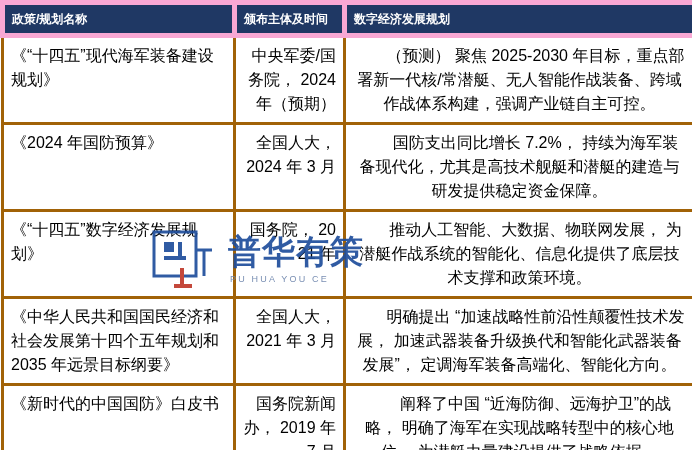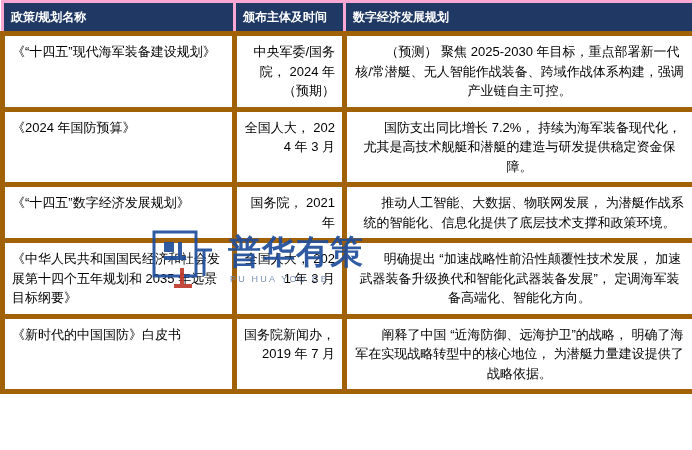--- a/index.html
+++ b/index.html
@@ -21,37 +21,37 @@
     height: 450px;
     box-sizing: border-box;
   }
   table.policy-table {
     width: 692px;
     border-collapse: collapse;
     table-layout: fixed;
   }
   table.policy-table th,
   table.policy-table td {
-    border: 5px solid #a16207;
+    border: 3px solid #a16207;
     vertical-align: top;
     padding: 6px 7px 6px 7px;
-    font-size: 13px;
+    font-size: 16px;
     line-height: 1.5;
     word-break: break-all;
   }
   table.policy-table thead th {
     background: #1f3864;
     color: #ffffff;
     font-weight: bold;
     text-align: left;
     padding-top: 5px;
     padding-bottom: 5px;
     font-size: 12px;
     vertical-align: middle;
-    border: 3px solid #f9a8d4;
+    border: 5px solid #f9a8d4;
   }
   col.c1 { width: 232px; }
   col.c2 { width: 110px; }
   col.c3 { width: 350px; }
 
   td.col-name {
     text-align: left;
   }
   td.col-issuer {
     text-align: right;

